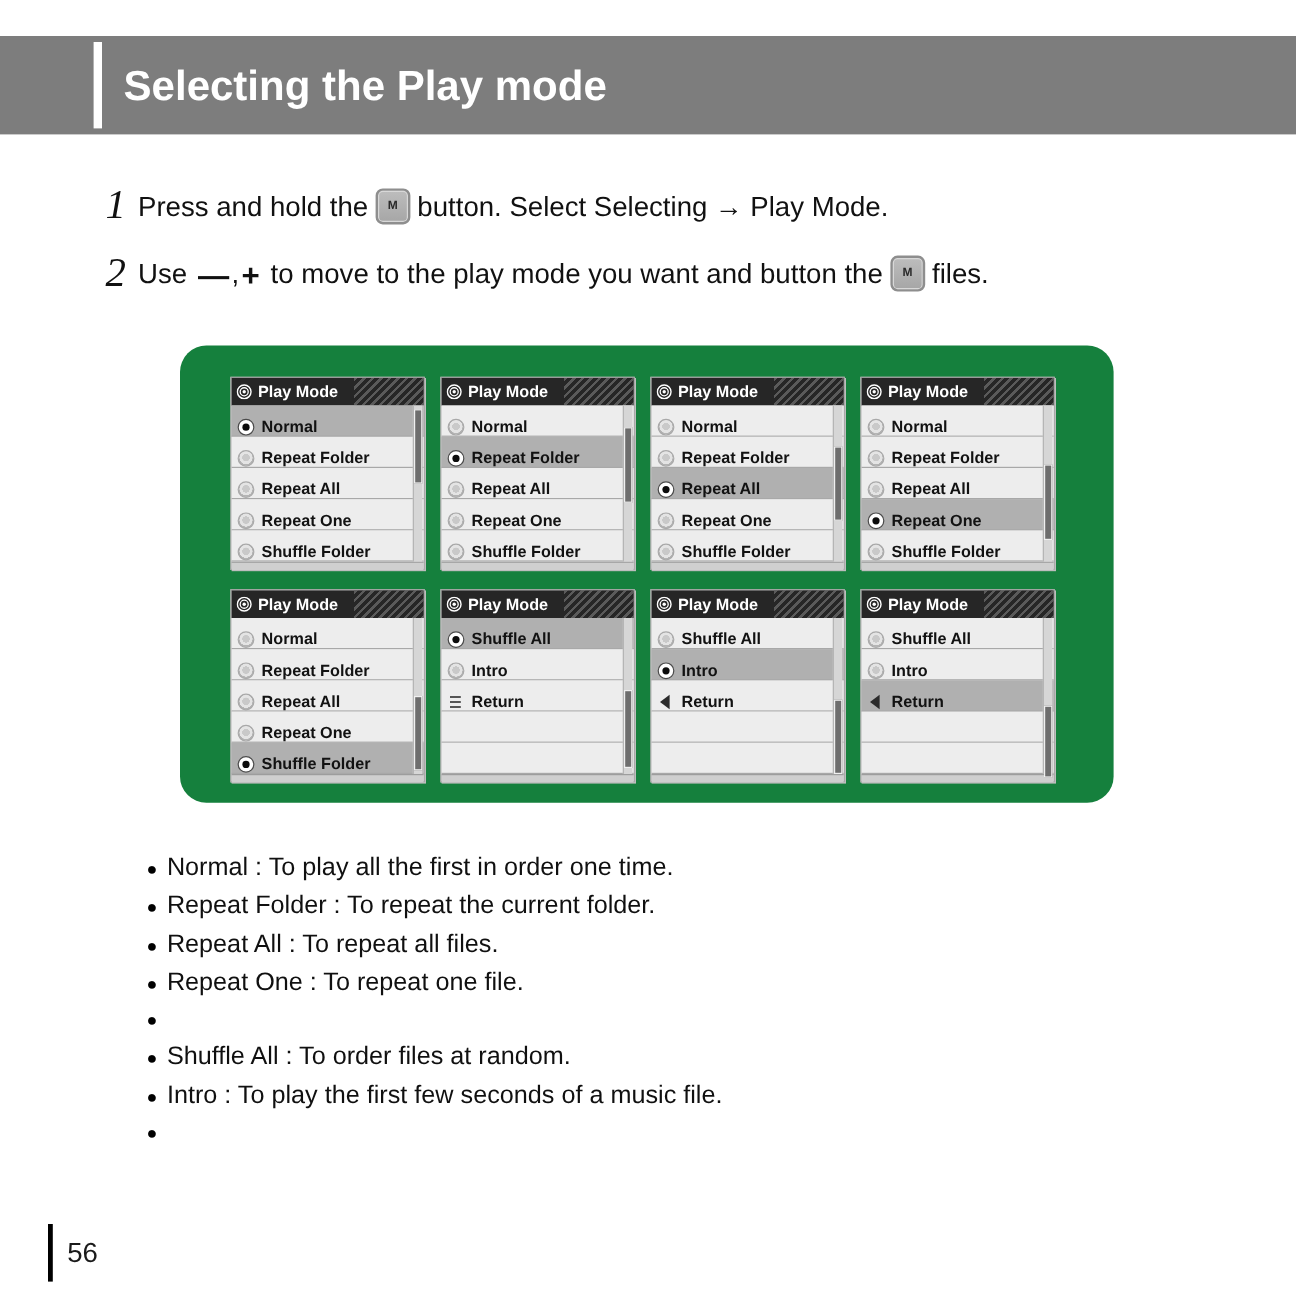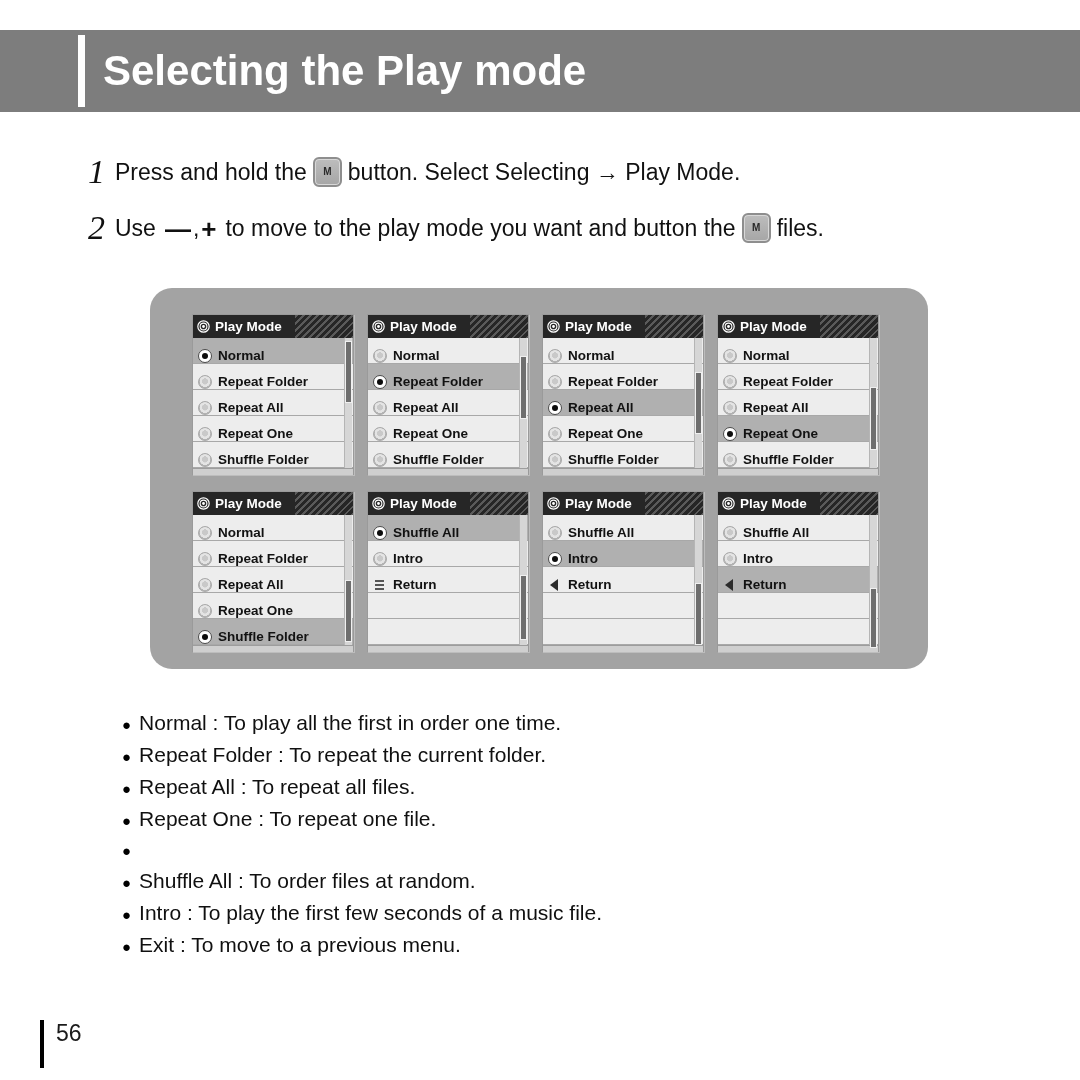--- a/index.html
+++ b/index.html
@@ -29,21 +29,21 @@
   }
   .header-rule {
     width: 7px;
     height: 72px;
     background: #ffffff;
     margin-left: 78px;
     flex: 0 0 auto;
   }
   .header-title {
     color: #ffffff;
-    font-size: 42px;
+    font-size: 35px;
     font-weight: bold;
     letter-spacing: 0px;
     margin-left: 18px;
     line-height: 1;
     white-space: nowrap;
   }
 
   
   .steps {
     position: absolute;
@@ -106,21 +106,21 @@
     top: 1px;
   }
 
   
   .screens-wrap {
     position: absolute;
     left: 150px;
     top: 288px;
     width: 778px;
     height: 381px;
-    background: #a3a3a3;
+    background: #15803d;
     border-radius: 22px;
   }
   .screens-grid {
     position: absolute;
     left: 42px;
     top: 26px;
     display: grid;
     grid-template-columns: repeat(4, 175px);
     grid-template-rows: repeat(2, 161px);
     column-gap: 0px;
@@ -307,21 +307,21 @@
     color: #000000;
     flex: 0 0 auto;
   }
 
   
   .footer {
     position: absolute;
     left: 40px;
     bottom: 12px;
     display: flex;
-    align-items: flex-start;
+    align-items: center;
   }
   .footer-rule {
     width: 4px;
     height: 48px;
     background: #000000;
     margin-right: 12px;
   }
   .footer-page {
     font-size: 23px;
     color: #1a1a1a;
@@ -683,20 +683,19 @@
     <div class="desc-item">
       <span class="desc-bullet">●</span>
       <span>Shuffle All : To order files at random.</span>
     </div>
     <div class="desc-item">
       <span class="desc-bullet">●</span>
       <span>Intro : To play the first few seconds of a music file.</span>
     </div>
     <div class="desc-item">
       <span class="desc-bullet">●</span>
-      <span>Exit : To move to a previous menu.</span>
     </div>
   </div>
 
 <div class="footer">
   <div class="footer-rule"></div>
   <div class="footer-page">56</div>
 </div>
 
 </body></html>

